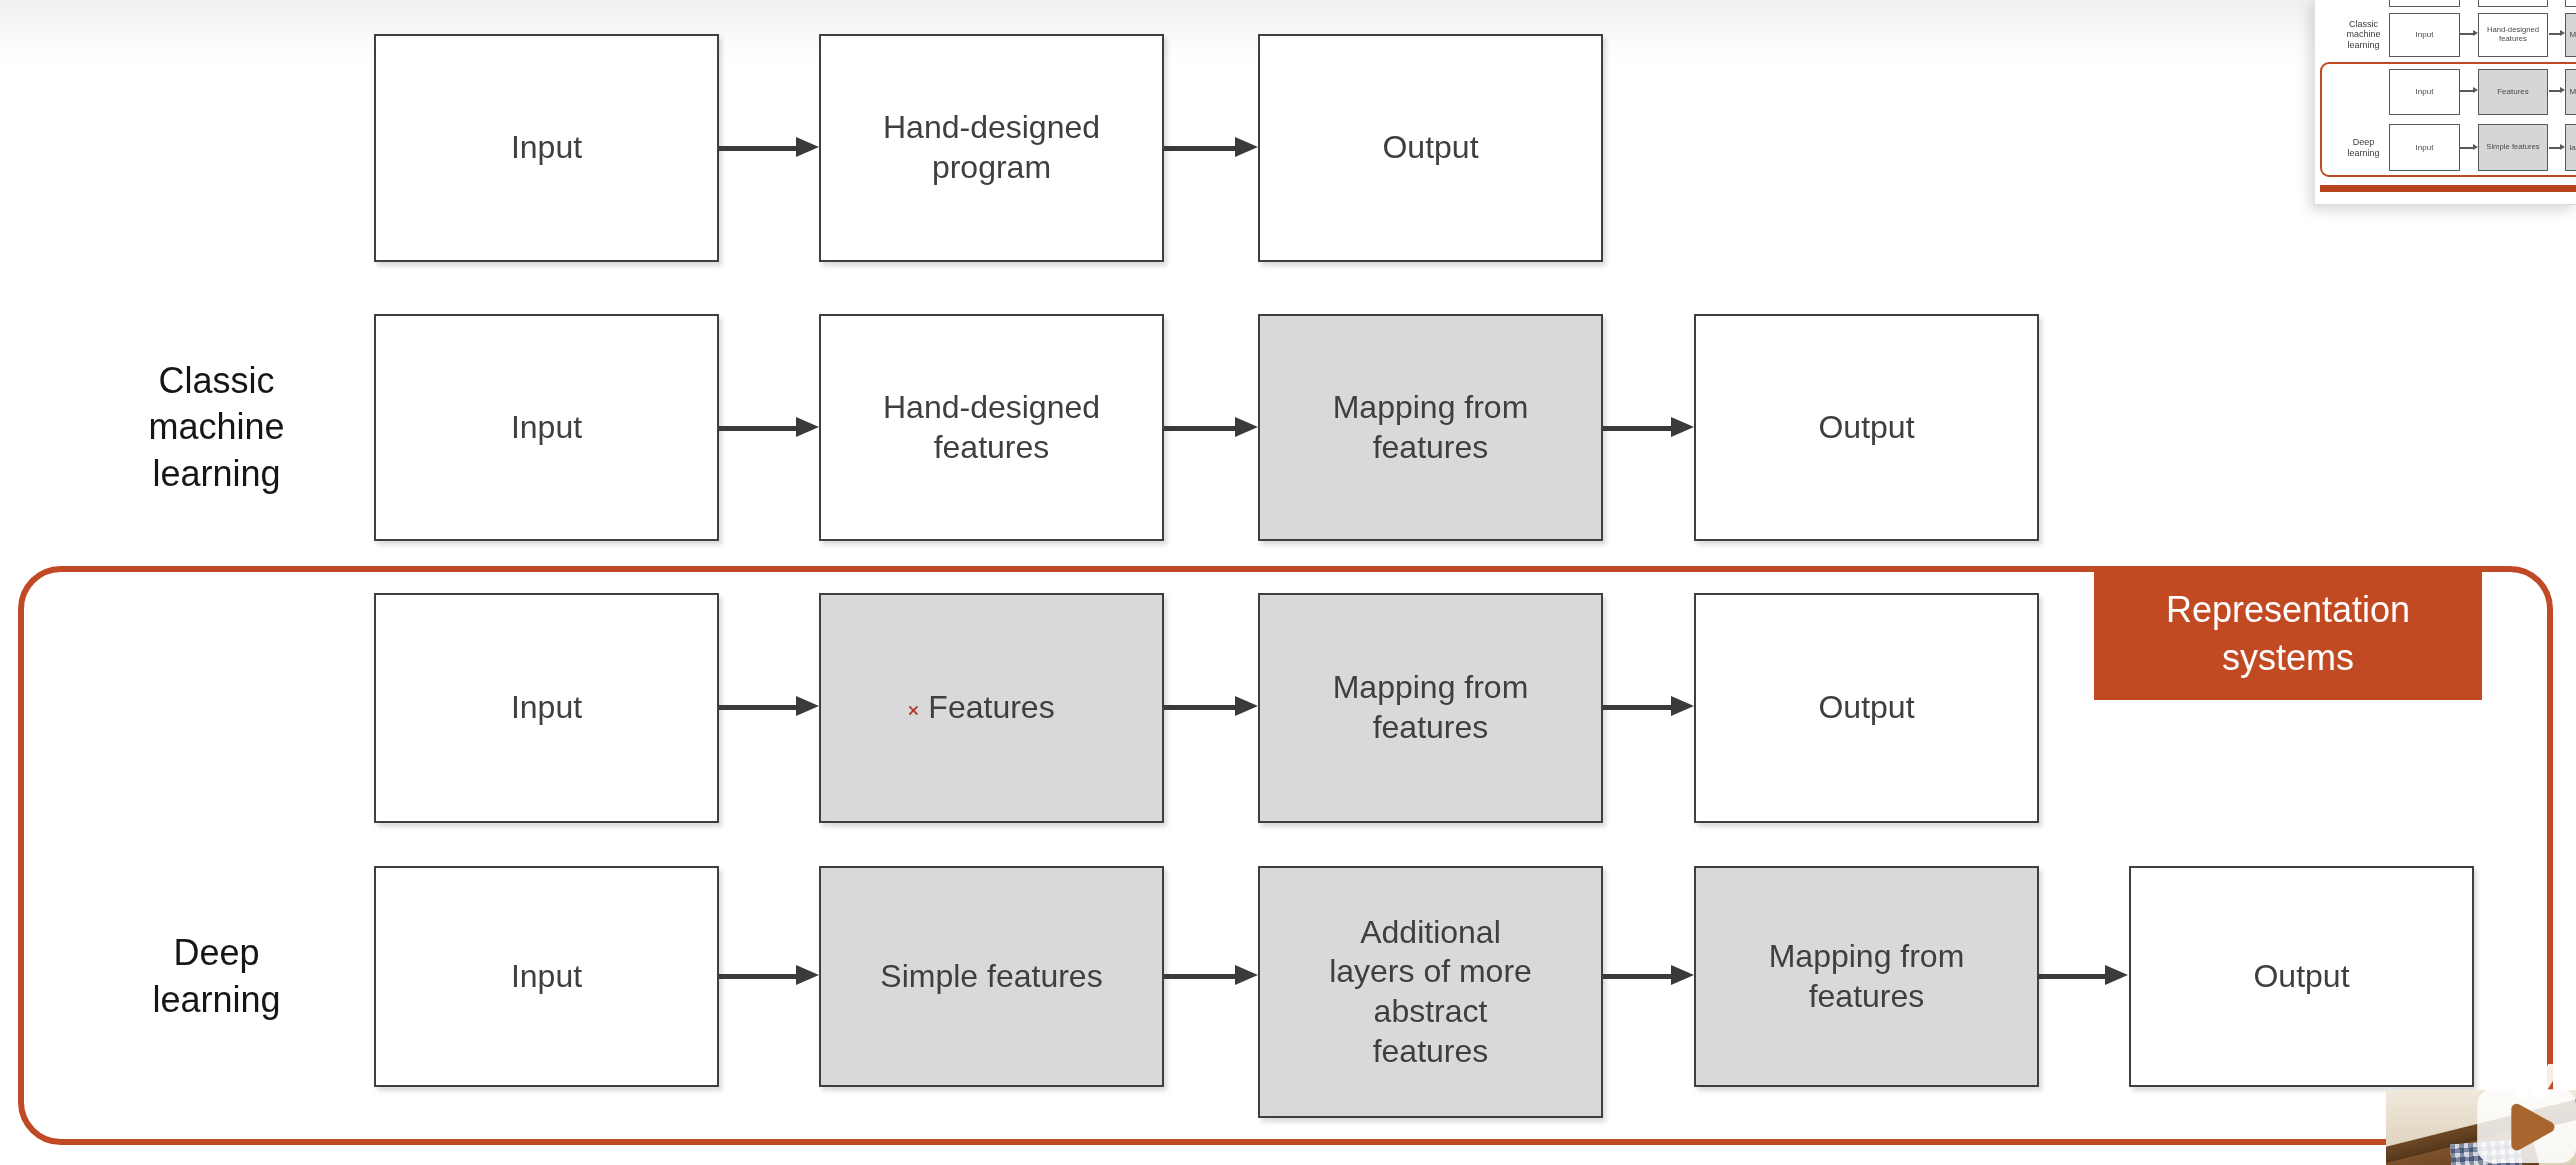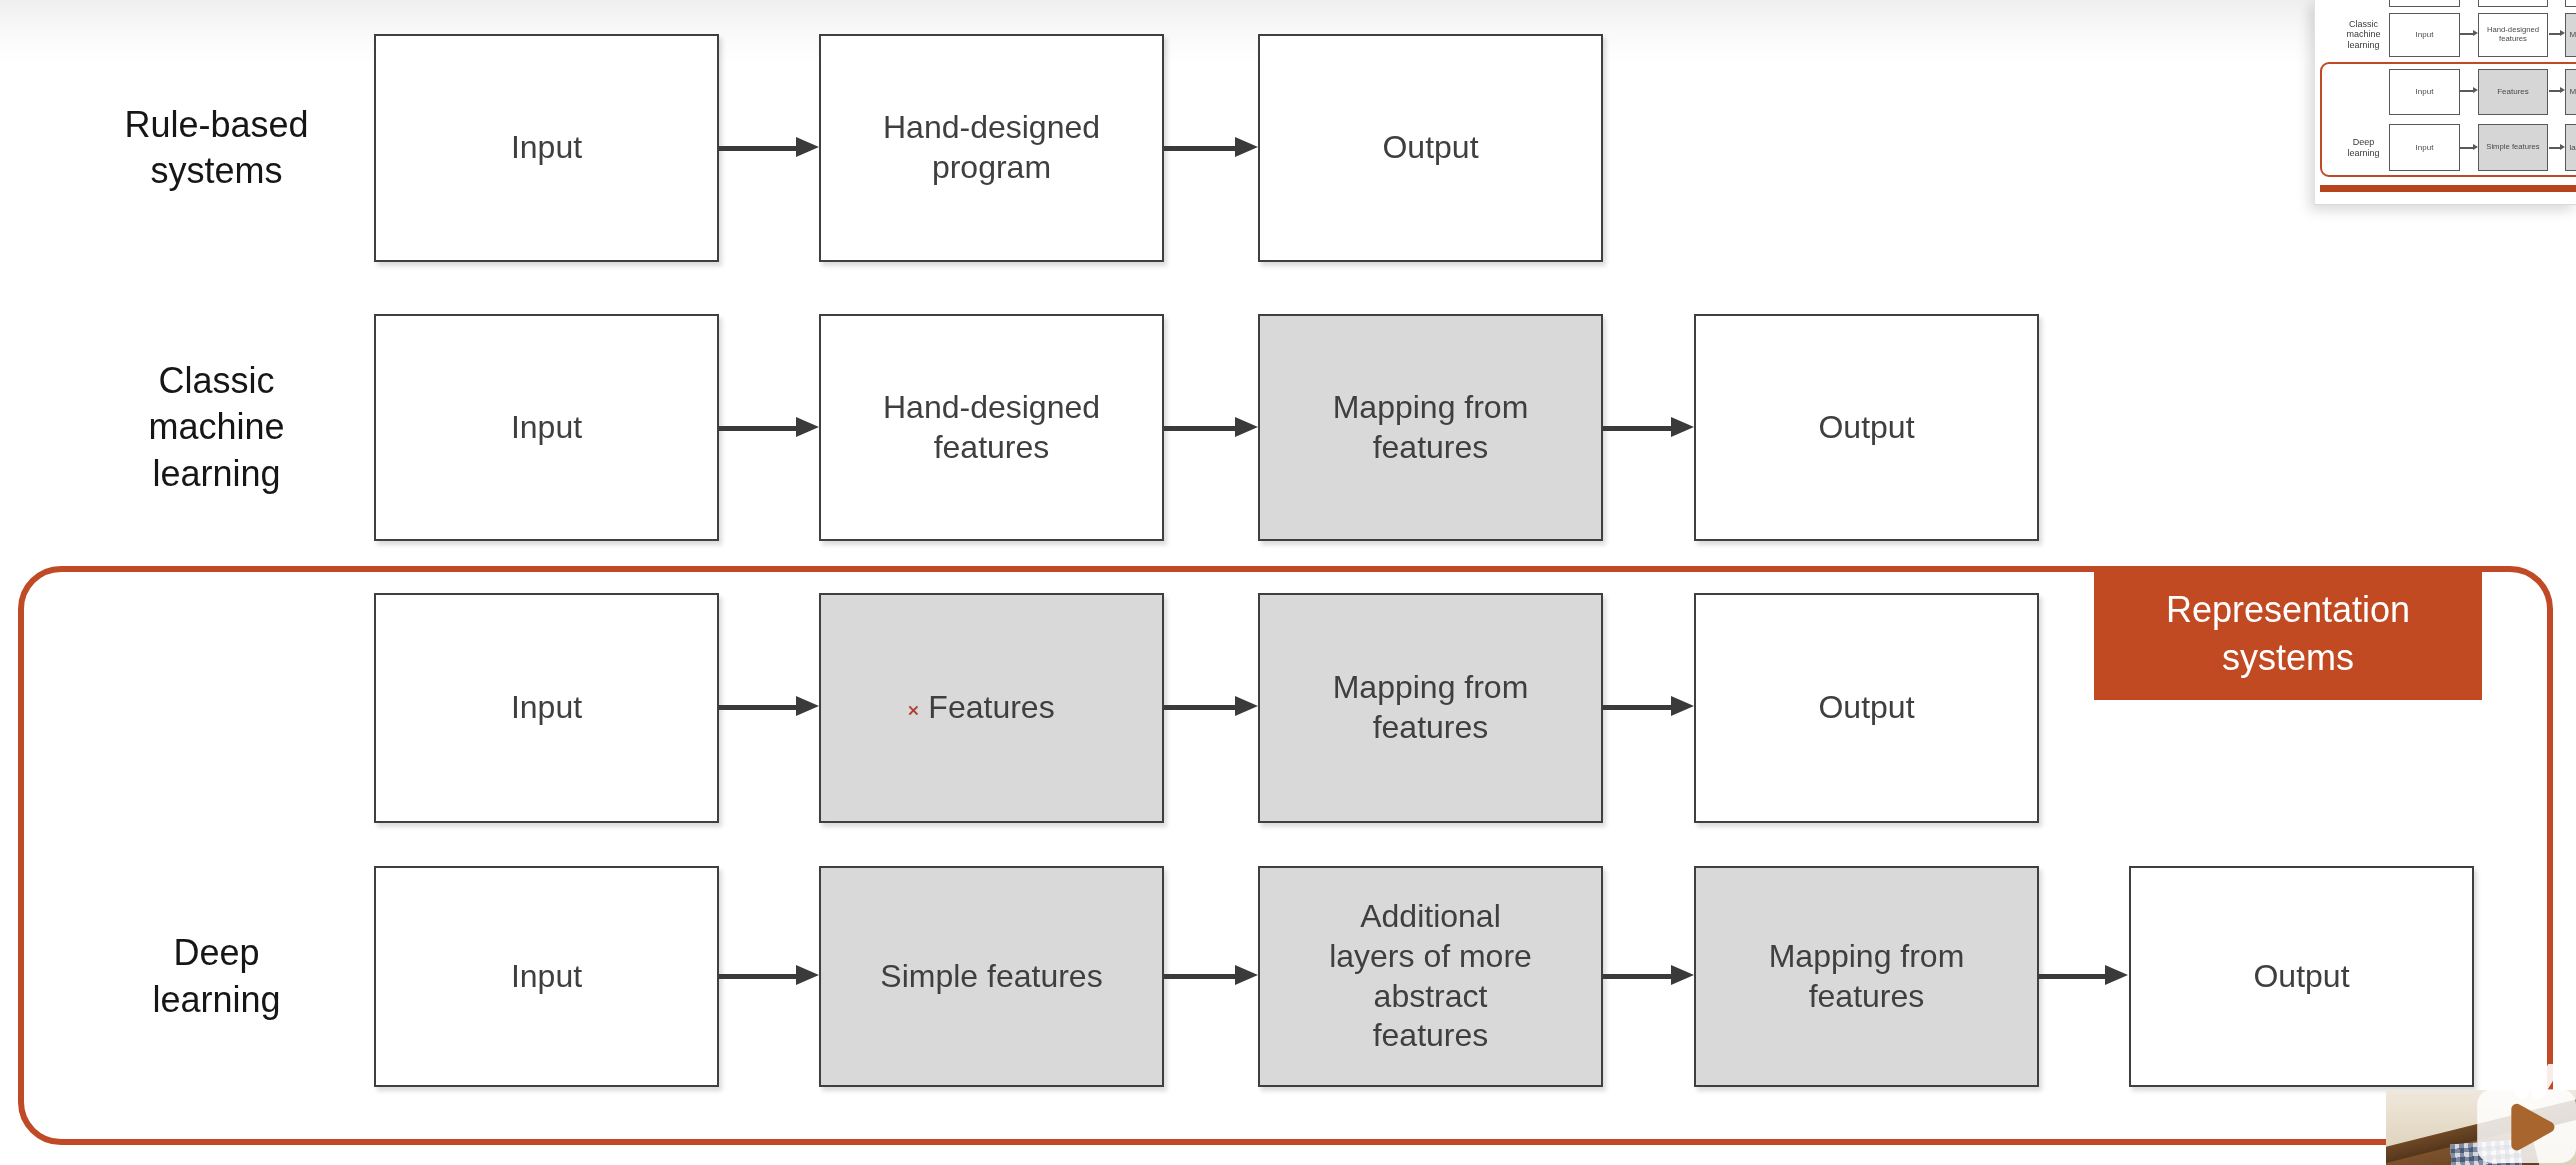--- a/index.html
+++ b/index.html
@@ -100,22 +100,20 @@
 <body>
 
 <div class="stage">
 
   <div class="top-fade"></div>
 
   <div class="group-frame"></div>
   <div class="badge">Representation
 systems</div>
 
-  <div class="row-label" style="top:34px;height:228px;">Rule-based
-systems</div>
   <div class="row-label" style="top:314px;height:227px;">Classic
 machine
 learning</div>
   <div class="row-label" style="top:866px;height:221px;">Deep
 learning</div>
 
   <div class="fbox" style="left:374px;top:34px;width:345px;height:228px;">Input</div>
   <div class="fbox" style="left:819px;top:34px;width:345px;height:228px;">Hand-designed
 program</div>
   <div class="fbox" style="left:1258px;top:34px;width:345px;height:228px;">Output</div>
@@ -137,21 +135,21 @@
   <div class="fbox gray" style="left:1258px;top:593px;width:345px;height:230px;">Mapping from
 features</div>
   <div class="fbox" style="left:1694px;top:593px;width:345px;height:230px;">Output</div>
   <div class="arrow" style="left:719px;top:705px;width:77px;"></div>
   <div class="arrow" style="left:1164px;top:705px;width:71px;"></div>
   <div class="arrow" style="left:1603px;top:705px;width:68px;"></div>
   <div class="annotation-mark">✕</div>
 
   <div class="fbox" style="left:374px;top:866px;width:345px;height:221px;">Input</div>
   <div class="fbox gray" style="left:819px;top:866px;width:345px;height:221px;">Simple features</div>
-  <div class="fbox gray" style="left:1258px;top:866px;width:345px;height:221px;">Additional
+  <div class="fbox gray" style="left:1258px;top:866px;width:345px;height:252px;">Additional
 layers of more
 abstract
 features</div>
   <div class="fbox gray" style="left:1694px;top:866px;width:345px;height:221px;">Mapping from
 features</div>
   <div class="fbox" style="left:2129px;top:866px;width:345px;height:221px;">Output</div>
   <div class="arrow" style="left:719px;top:974px;width:77px;"></div>
   <div class="arrow" style="left:1164px;top:974px;width:71px;"></div>
   <div class="arrow" style="left:1603px;top:974px;width:68px;"></div>
   <div class="arrow" style="left:2038px;top:974px;width:67px;"></div>

